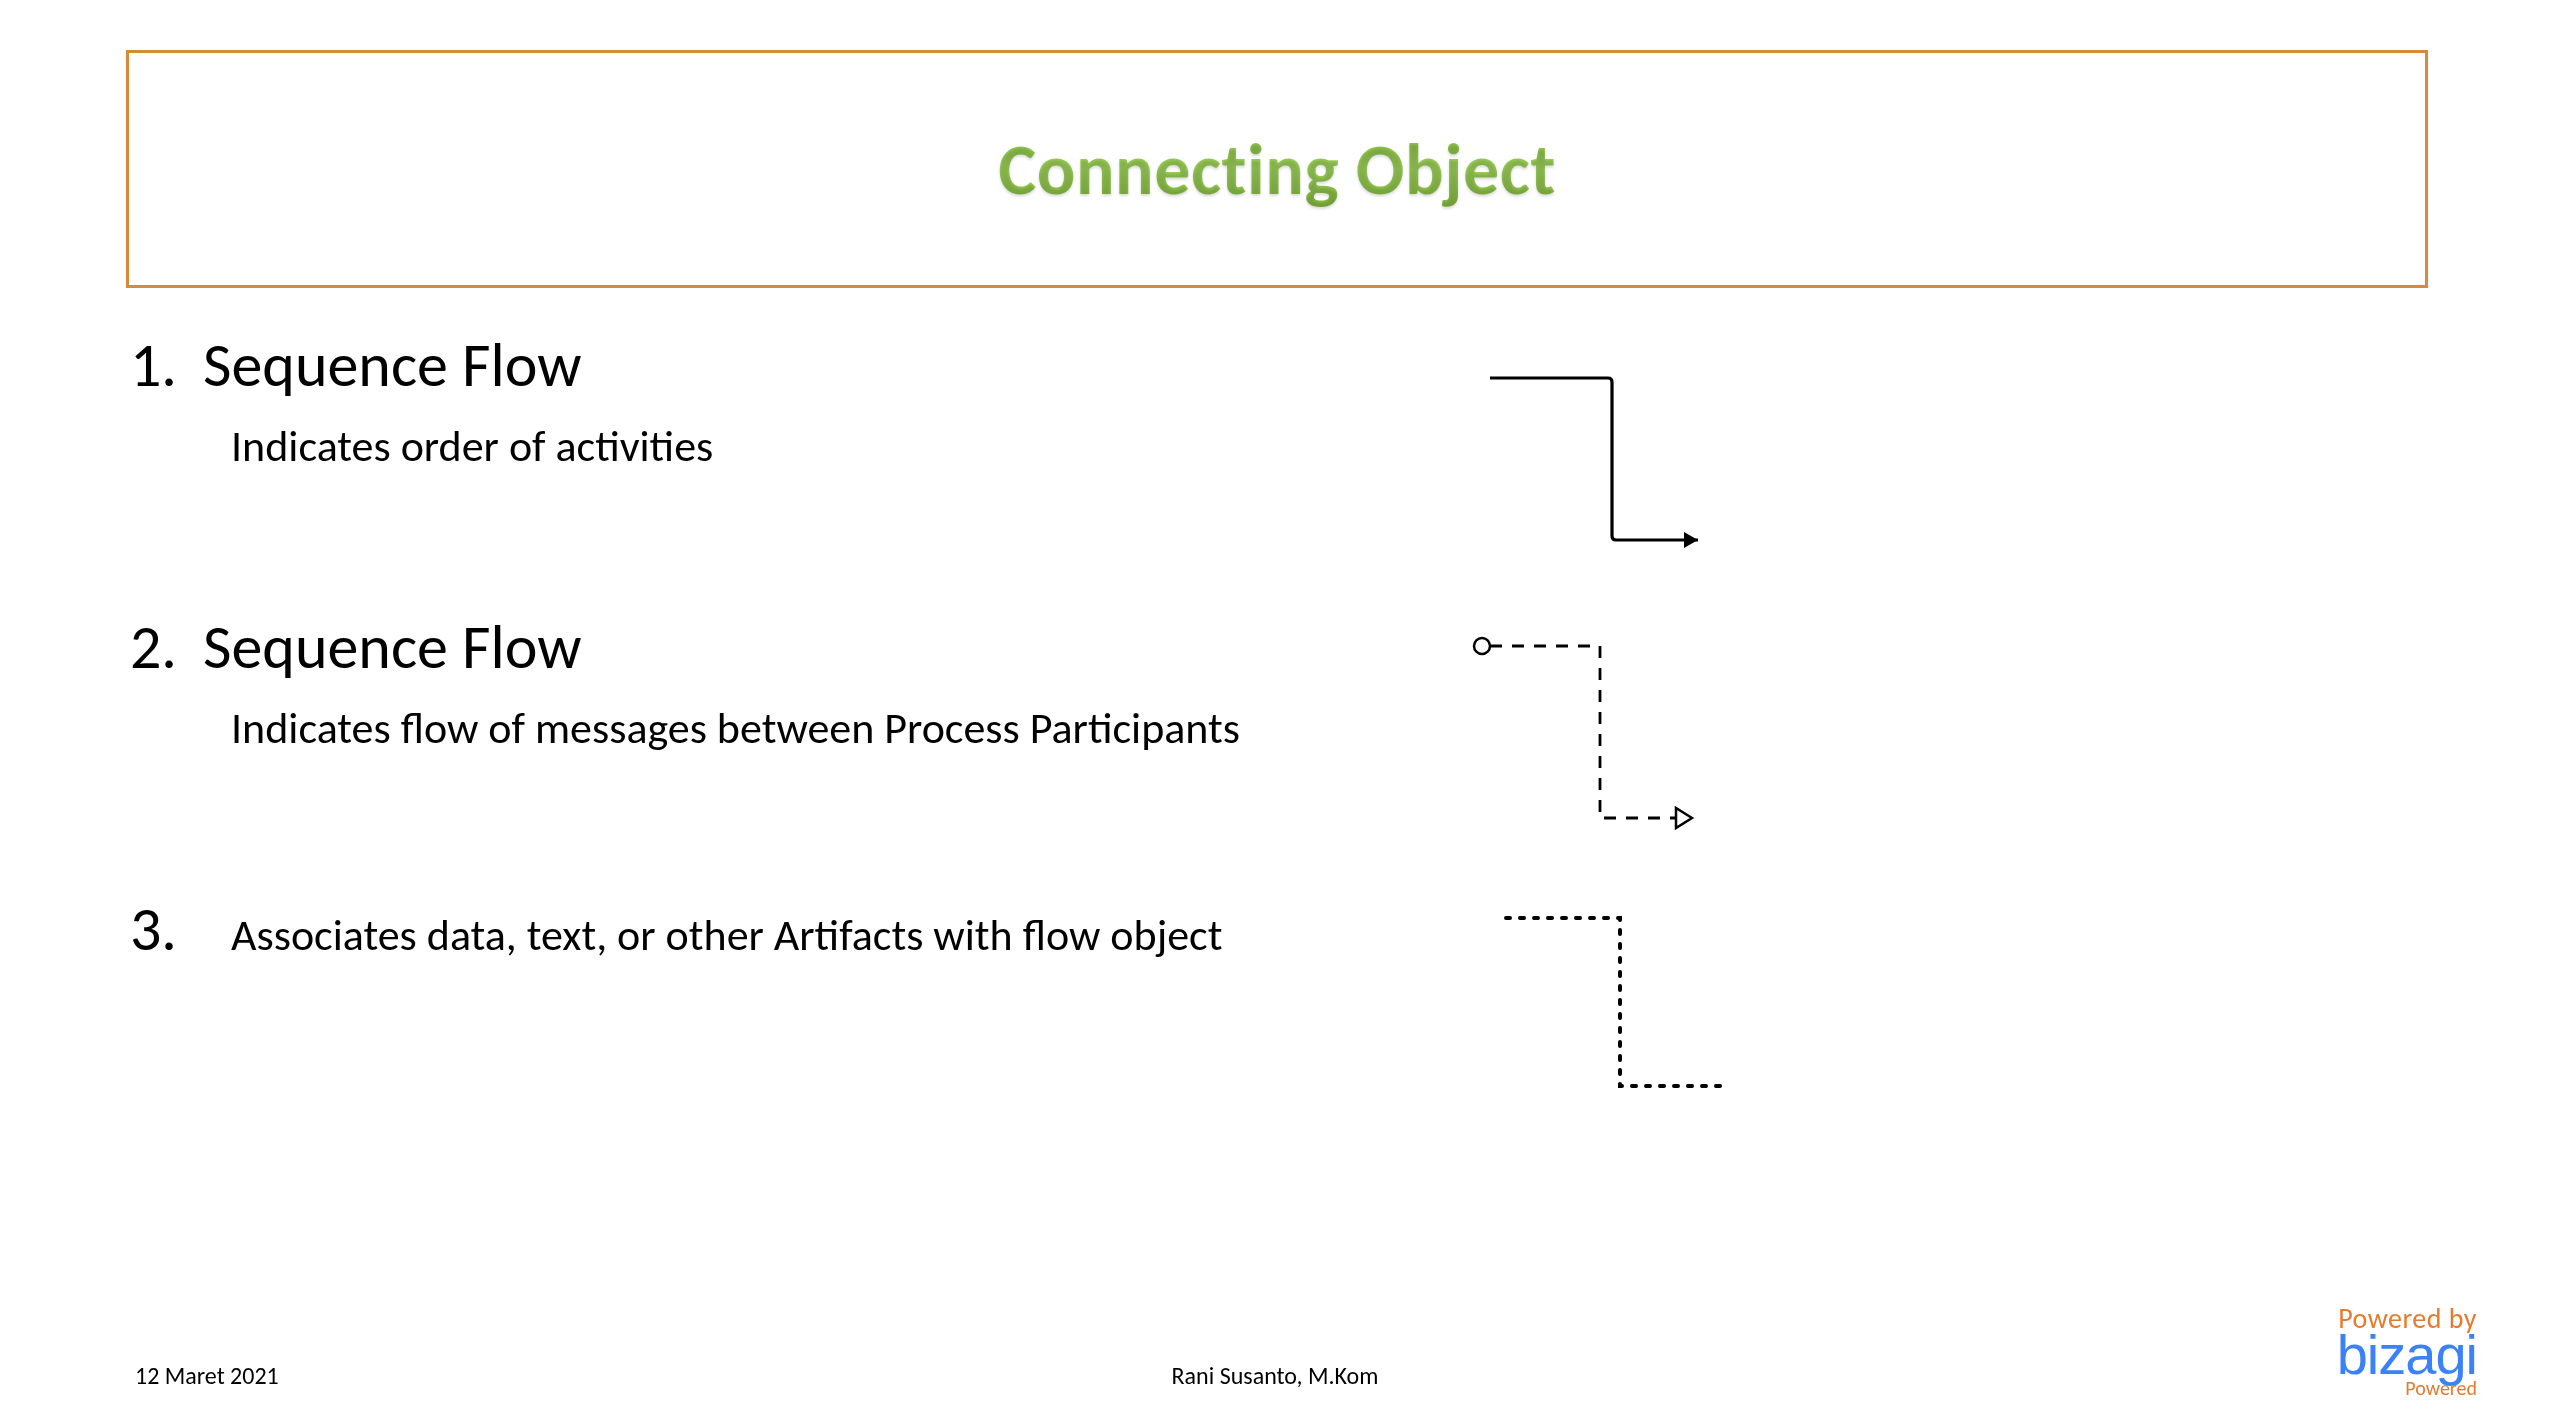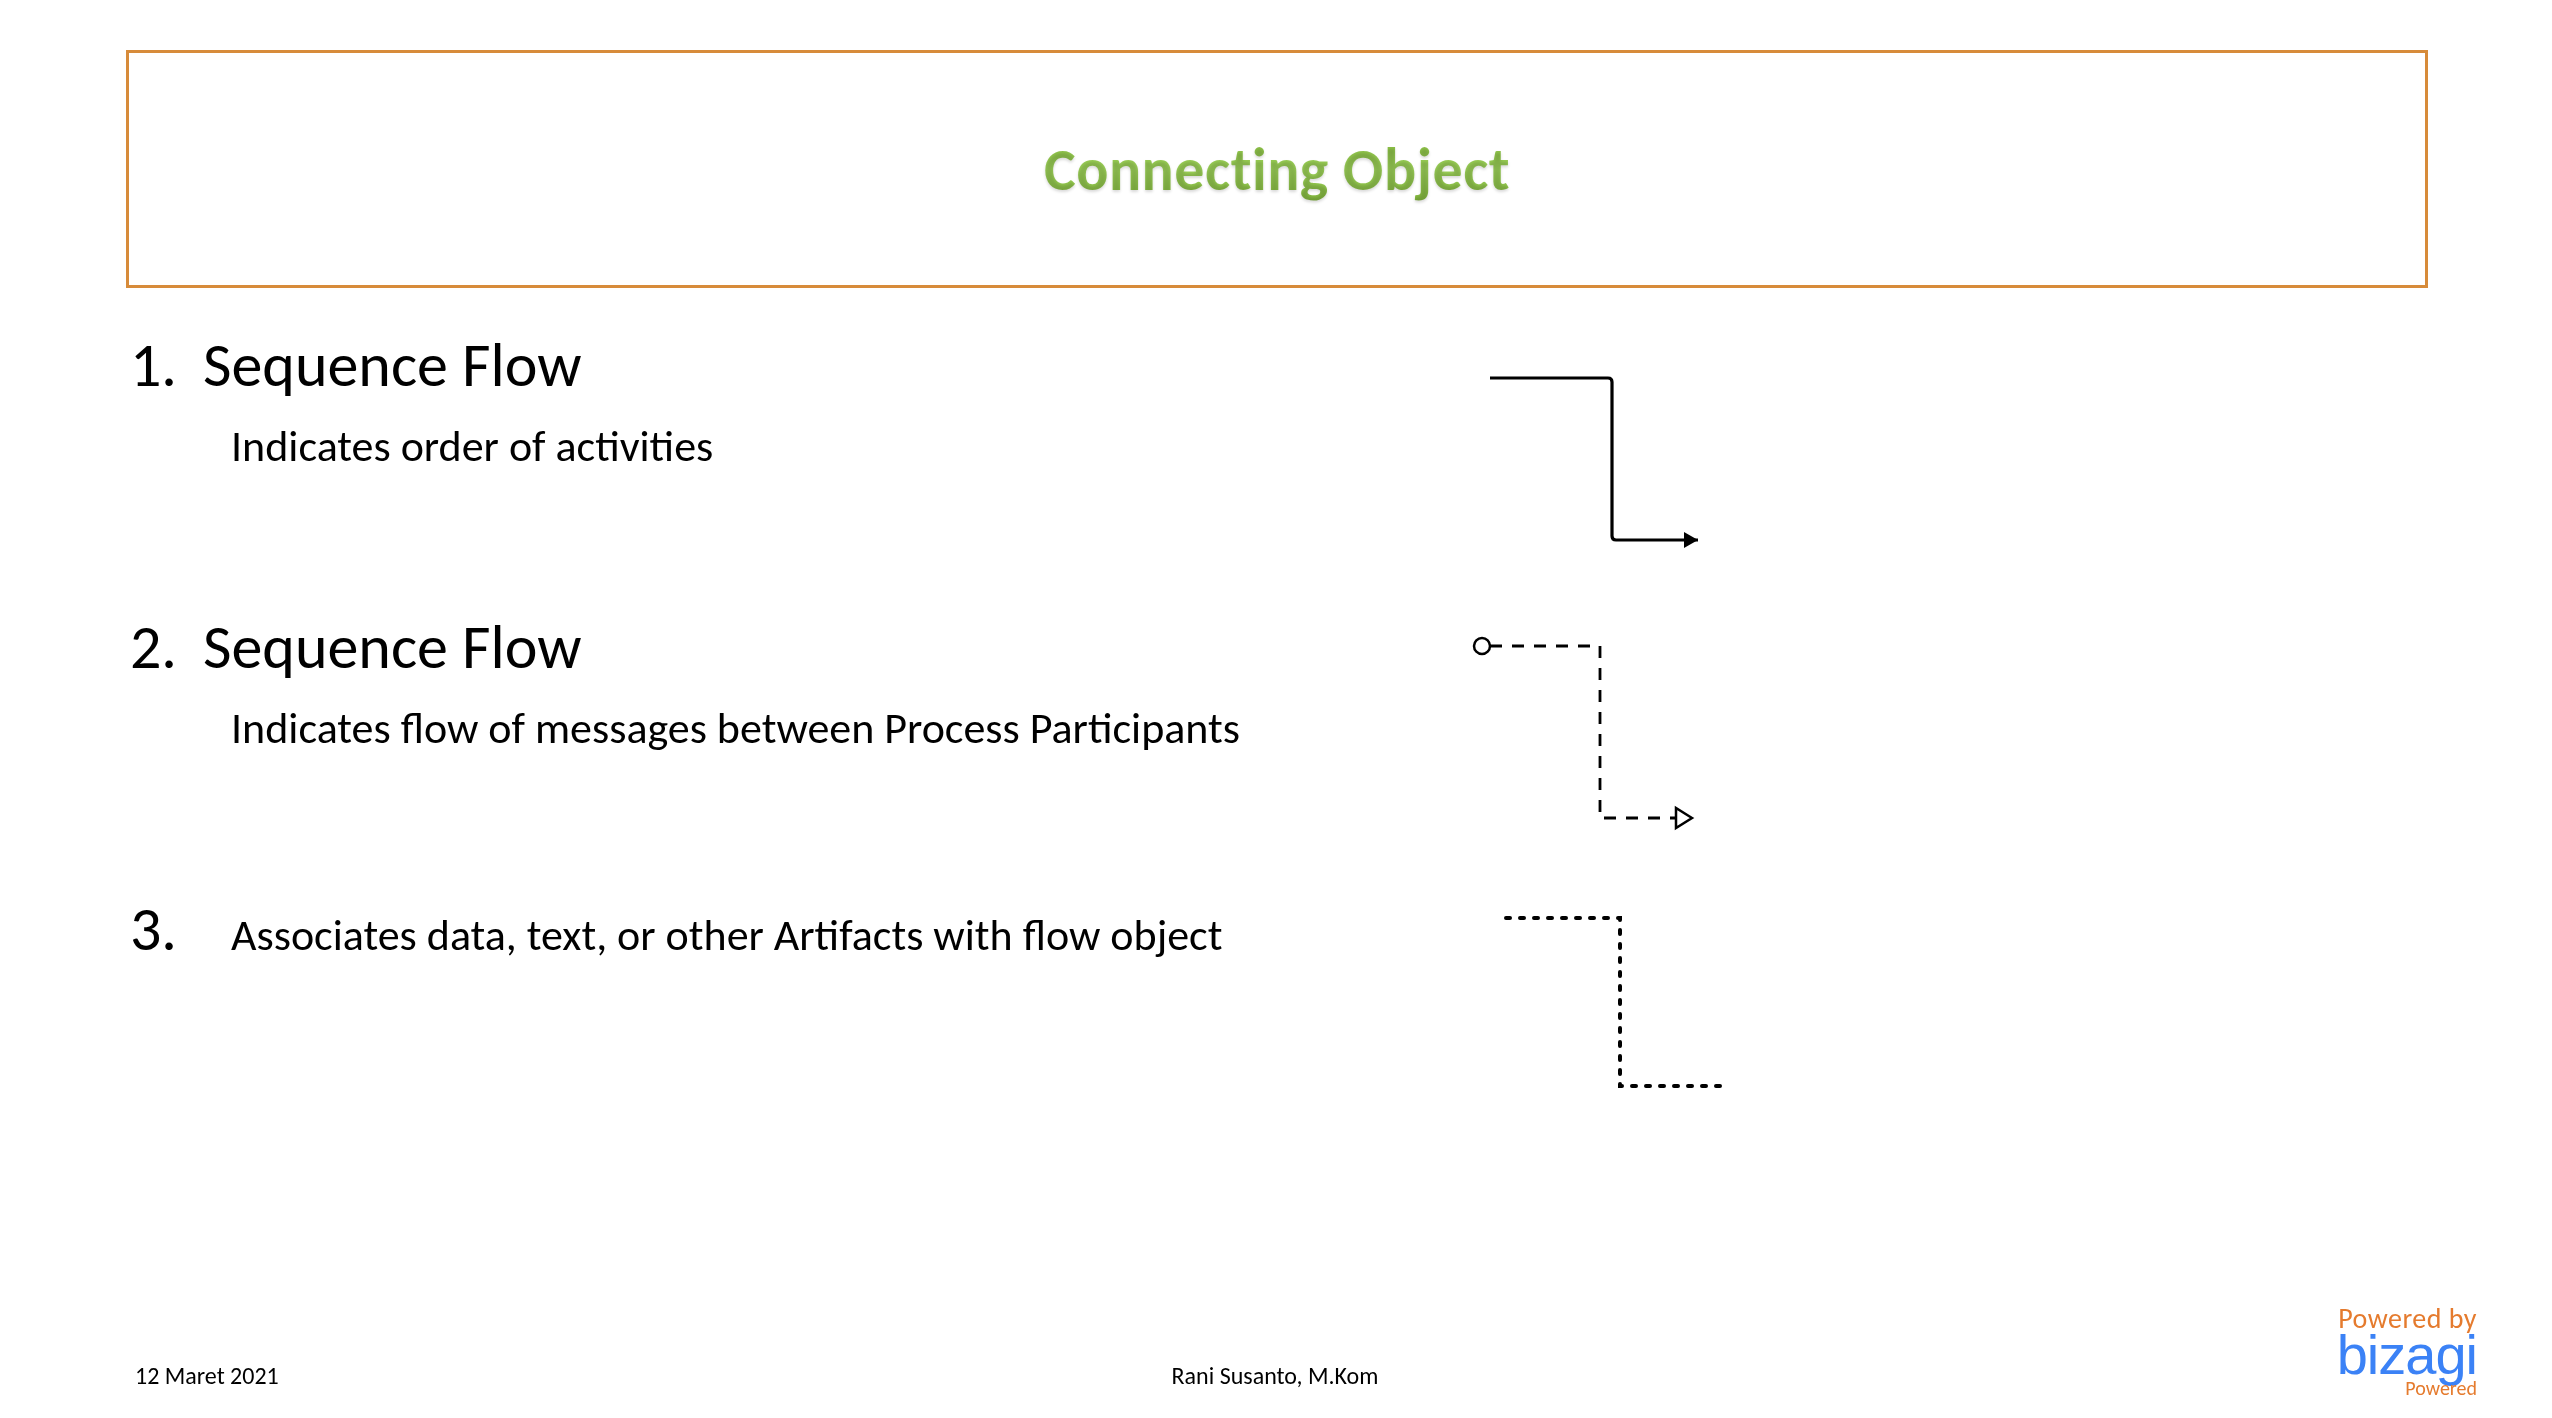--- a/index.html
+++ b/index.html
@@ -22,21 +22,21 @@
     left: 126px;
     top: 50px;
     width: 2302px;
     height: 238px;
     border: 3px solid #d78b3a;
     display: flex;
     align-items: center;
     justify-content: center;
   }
   .title-text {
-    font-size: 60px;
+    font-size: 72px;
     font-weight: 800;
     color: #8bc34a;
     background: linear-gradient(180deg,#7fb33a 0%,#9ed35a 50%,#7fb33a 100%);
     -webkit-background-clip: text;
     background-clip: text;
     -webkit-text-fill-color: transparent;
     text-shadow: 0 2px 3px rgba(0,0,0,0.15);
     letter-spacing: 0.5px;
   }
   .content {

